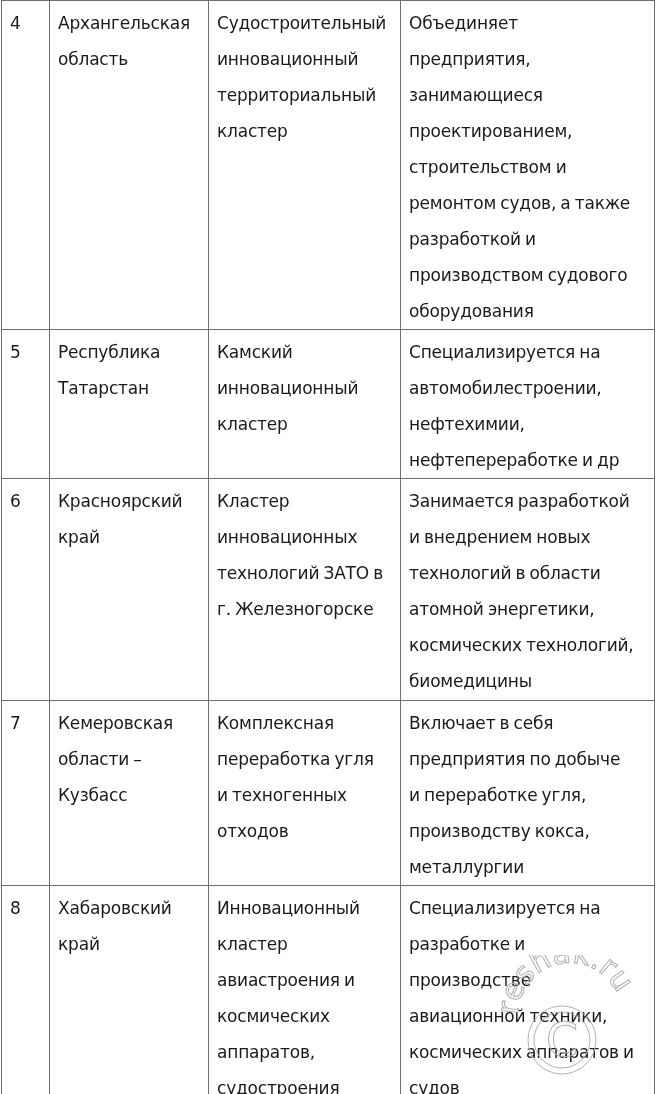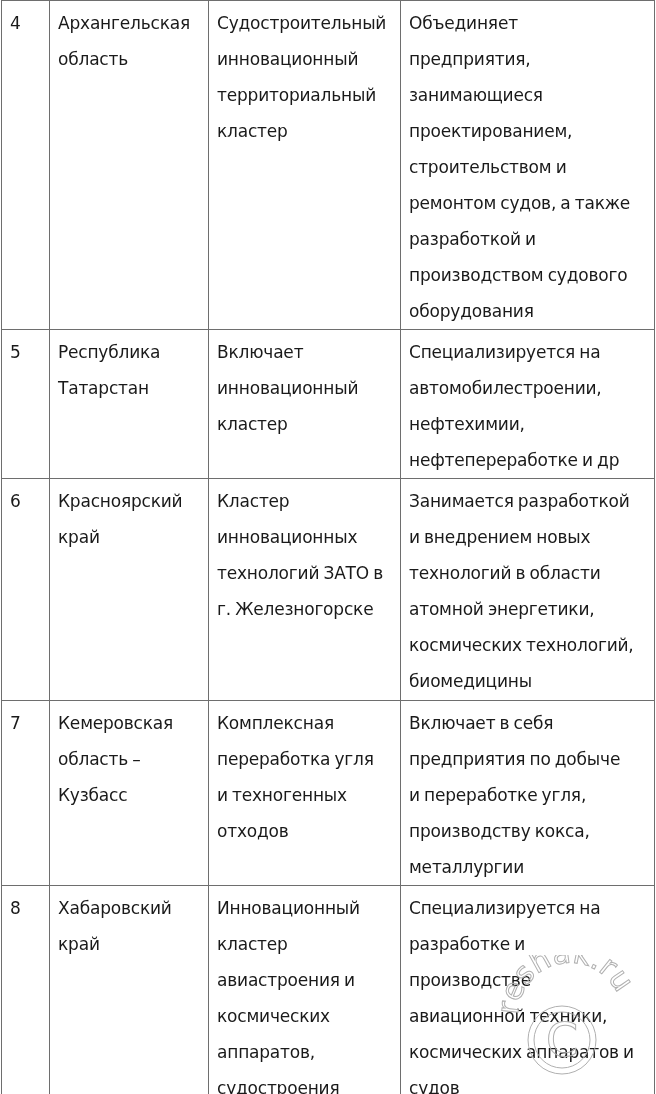--- a/index.html
+++ b/index.html
@@ -80,21 +80,21 @@
 строительством и
 ремонтом судов, а также
 разработкой и
 производством судового
 оборудования</td>
     </tr>
     <tr class="r5">
       <td class="num">5</td>
       <td>Республика
 Татарстан</td>
-      <td>Включает
+      <td>Камский
 инновационный
 кластер</td>
       <td>Специализируется на
 автомобилестроении,
 нефтехимии,
 нефтепереработке и др</td>
     </tr>
     <tr class="r6">
       <td class="num">6</td>
       <td>Красноярский
@@ -106,21 +106,21 @@
       <td>Занимается разработкой
 и внедрением новых
 технологий в области
 атомной энергетики,
 космических технологий,
 биомедицины</td>
     </tr>
     <tr class="r7">
       <td class="num">7</td>
       <td>Кемеровская
-область –
+области –
 Кузбасс</td>
       <td>Комплексная
 переработка угля
 и техногенных
 отходов</td>
       <td>Включает в себя
 предприятия по добыче
 и переработке угля,
 производству кокса,
 металлургии</td>

